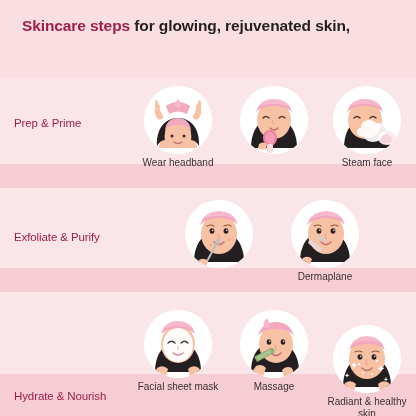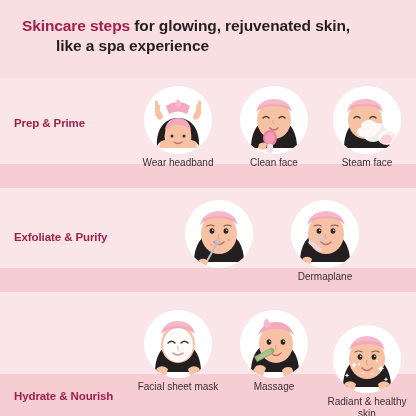--- a/index.html
+++ b/index.html
@@ -31,21 +31,21 @@
   .title {
     font-size: 15.5px; font-weight: bold; color: #231f20;
     line-height: 1.28; letter-spacing: -0.1px;
   }
   .title .accent { color: #a0204c; }
   .title .line2 { display: block; padding-left: 34px; }
 
   
   .sec-label {
     position: absolute; left: 14px;
-    font-size: 11.5px; font-weight: bold; color: #a0204c;
+    font-size: 11.5px; font-weight: normal; color: #a0204c;
     letter-spacing: -0.1px; white-space: nowrap;
   }
   .sec-label.s1 { top: 117px; }
   .sec-label.s2 { top: 231px; text-align: center; }
   .sec-label.s3 { top: 347px; margin-top: 43px; }
 
   
   .step { position: absolute; text-align: center; }
   .avatar {
     position: relative;
@@ -83,21 +83,20 @@
   <div class="band band-r1-light"></div>
   <div class="band band-r1-dark"></div>
   <div class="band band-r2-light"></div>
   <div class="band band-r2-dark"></div>
   <div class="band band-r3-light"></div>
   <div class="band band-r3-dark"></div>
 
   <div class="title-wrap">
     <div class="title">
       <span class="accent">Skincare steps</span><span> for glowing, rejuvenated skin,</span>
-      <span class="line2">like a spa experience</span>
     </div>
   </div>
 
   <div class="sec-label s1">Prep &amp; Prime</div>
   <div class="sec-label s2">Exfoliate &amp; Purify</div>
   <div class="sec-label s3">Hydrate &amp; Nourish</div>
 
   <div class="step r1a">
     <div class="avatar">
       <svg viewBox="0 0 68 68">
@@ -133,21 +132,20 @@
         <path d="M23 32q3-3 6 0" stroke="#4a3530" stroke-width="1.4" fill="none" stroke-linecap="round"></path>
         <path d="M39 32q3-3 6 0" stroke="#4a3530" stroke-width="1.4" fill="none" stroke-linecap="round"></path>
         <path d="M30 42q4 4 8 0" stroke="#c4706a" stroke-width="1.5" fill="none" stroke-linecap="round"></path>
         <path d="M33 34q-1 3 1 4" stroke="#dfa387" stroke-width="1" fill="none"></path>
         <ellipse cx="30" cy="52" rx="7" ry="8" fill="#ee7fa0"></ellipse>
         <ellipse cx="30" cy="52" rx="5" ry="6" fill="#f59db6"></ellipse>
         <rect x="27" y="58" width="6" height="9" rx="2" fill="#f3dfe2"></rect>
         <path d="M19 58q4-3 8 0l-1 5q-5 2-8-1z" fill="#f7c2a4"></path>
       </svg>
     </div>
-    <div class="caption">Clean face</div>
   </div>
 
   <div class="step r1c">
     <div class="avatar">
       <svg viewBox="0 0 68 68">
         <circle cx="34" cy="34" r="34" fill="#ffffff"></circle>
         <path d="M11 62c0-18 9-30 23-30s23 12 23 30z" fill="#231f20"></path>
         <ellipse cx="32" cy="34" rx="17" ry="19" fill="#f7c2a4"></ellipse>
         <path d="M14 26q4-12 18-12t18 12q-6-6-18-6t-18 6z" fill="#f2a8bd"></path>
         <path d="M15 22q5-9 17-9t17 9q-5-4-17-4t-17 4z" fill="#f7b8cc"></path>

